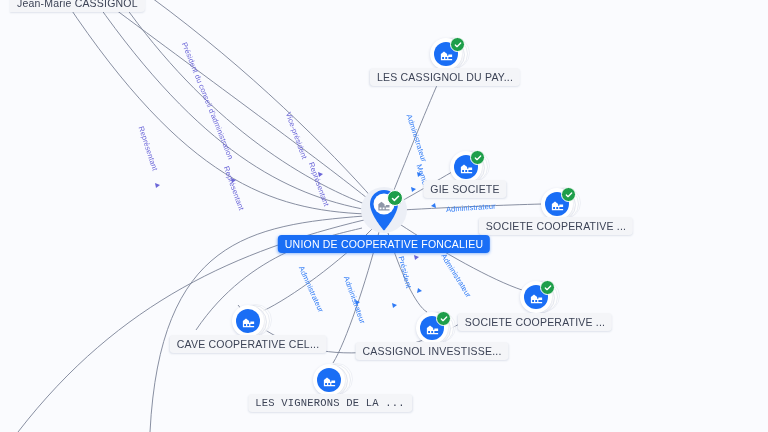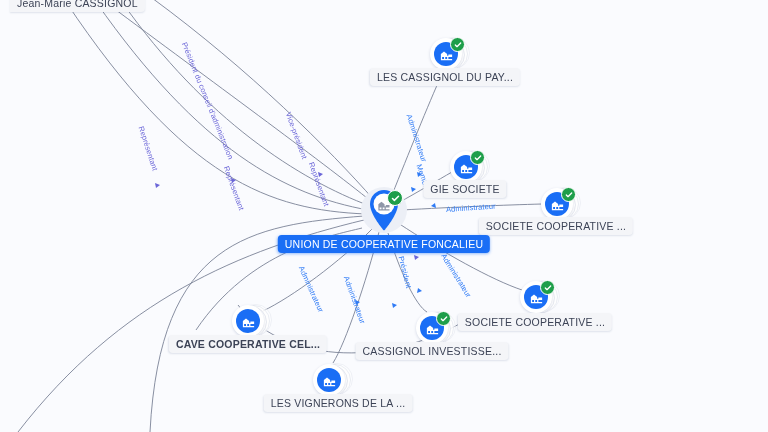--- a/index.html
+++ b/index.html
@@ -255,36 +255,36 @@
     <div class="card c2"></div>
     <div class="card c3"></div>
     <div class="ring"></div>
     <div class="disc">
       <svg viewBox="0 0 24 24" fill="#ffffff">
           <path d="M3 21V11l5-4 5 4v3h8v7H3zm2-2h3v-3H5v3zm5 0h3v-3h-3v3zm5 0h6v-3h-6v3zm0-5h6v-2h-6v2z"></path>
         </svg>
     </div>
   </div>
 </div>
-<div class="nlabel" style="left:248px;top:335px;font-weight:bold;">CAVE COOPERATIVE CEL...</div>
+<div class="nlabel" style="left:248px;top:335px;">CAVE COOPERATIVE CEL...</div>
 
 <div class="node" style="left:330px;top:379px;">
   <div class="stack">
     <div class="card c1"></div>
     <div class="card c2"></div>
     <div class="card c3"></div>
     <div class="ring"></div>
     <div class="disc">
       <svg viewBox="0 0 24 24" fill="#ffffff">
           <path d="M3 21V11l5-4 5 4v3h8v7H3zm2-2h3v-3H5v3zm5 0h3v-3h-3v3zm5 0h6v-3h-6v3zm0-5h6v-2h-6v2z"></path>
         </svg>
     </div>
   </div>
 </div>
-<div class="nlabel" style="left:338px;top:394px;">LES VIGNERONS DE LA ...</div>
+<div class="nlabel" style="left:330px;top:394px;font-family:Liberation Mono, monospace;">LES VIGNERONS DE LA ...</div>
 
 <div class="pin-wrap" style="left:384px;top:210px;">
   <div class="pin-halo"></div>
   <div class="pin">
     <svg viewBox="0 0 36 44">
       <path d="M18 2C10.3 2 4 8.3 4 16c0 9.5 11.2 23.5 13.1 25.7a1.2 1.2 0 0 0 1.8 0C20.8 39.5 32 25.5 32 16 32 8.3 25.7 2 18 2z" fill="#1a6ef5"></path>
       <circle cx="18" cy="16" r="10.5" fill="#ffffff"></circle>
       <g fill="#8f97a8" transform="translate(10.5,9.5) scale(0.62)">
         <path d="M3 21V11l5-4 5 4v3h8v7H3zm2-2h3v-3H5v3zm5 0h3v-3h-3v3zm5 0h6v-3h-6v3zm0-5h6v-2h-6v2z"></path>
       </g>

